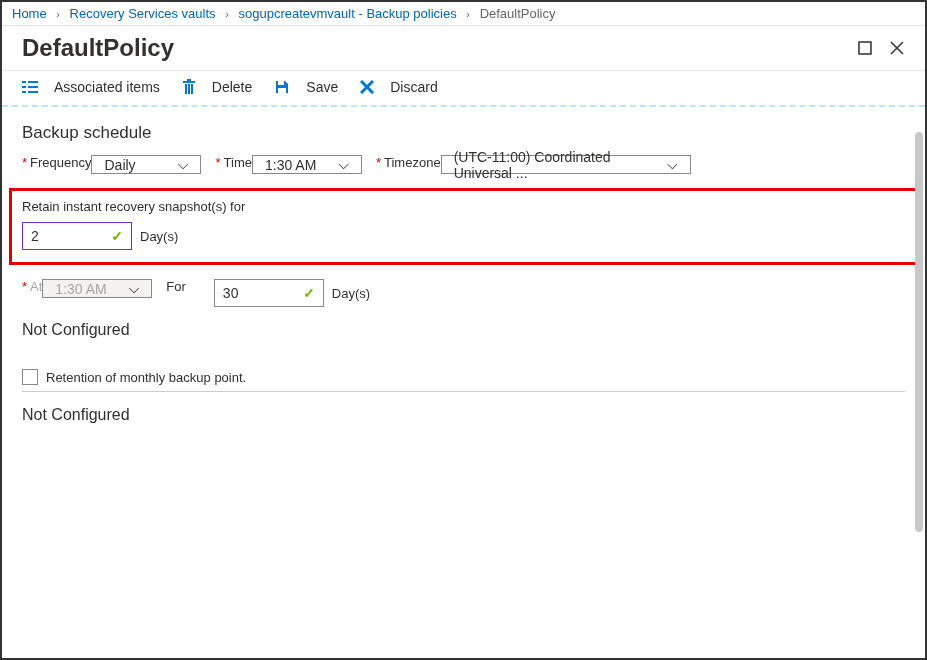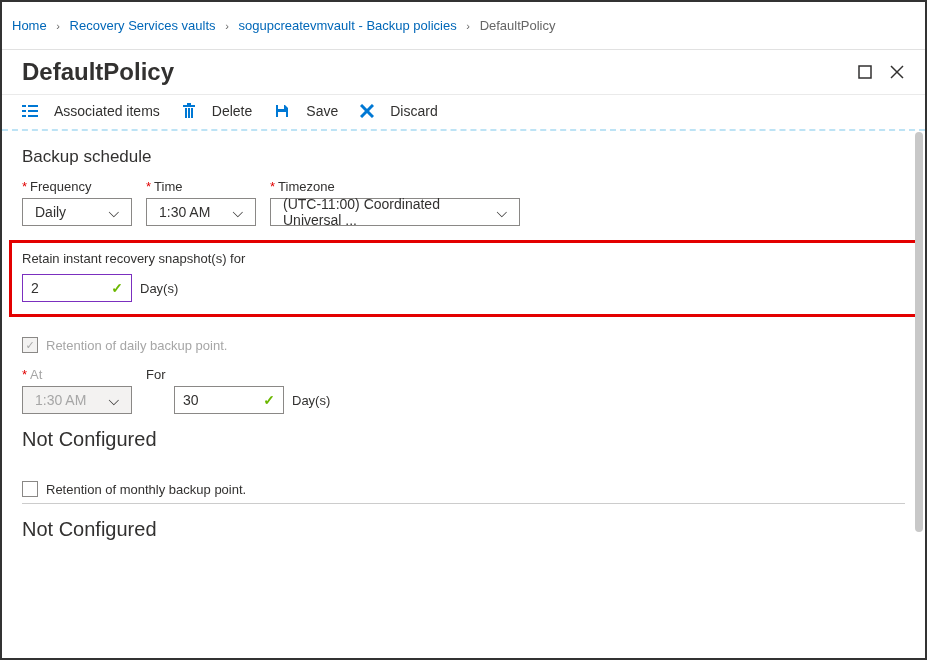--- a/index.html
+++ b/index.html
@@ -17,21 +17,21 @@
   .scrollbar {
     position: absolute;
     right: 2px;
     top: 130px;
     width: 8px;
     height: 400px;
     background: #c8c8c8;
     border-radius: 4px;
   }
   .breadcrumb {
-    padding: 16px 10px;
+    padding: 4px 10px;
     font-size: 13px;
     border-bottom: 1px solid #e1e1e1;
   }
   .breadcrumb a { color: #0067b8; text-decoration: none; cursor: pointer; }
   .breadcrumb .sep { color: #666; margin: 0 6px; font-size: 11px; }
   .breadcrumb .current { color: #666; }
   .header {
     display: flex;
     align-items: center;
     padding: 8px 20px;
@@ -50,26 +50,26 @@
     border-bottom: 2px dashed #bde3f5;
   }
   .toolbar-item {
     display: flex; align-items: center; gap: 16px;
     cursor: pointer; color: #323130; font-size: 14px;
   }
   .toolbar-item .ticon { color: #0078d4; display: flex; align-items: center; }
   .content { padding: 16px 20px 8px 20px; }
   .section-label { font-size: 17px; color: #323130; margin-bottom: 12px; }
   .row { display: flex; gap: 14px; margin-bottom: 14px; }
-  .field { display: flex; flex-direction: column; }
+  .field { display: flex; flex-direction: row; }
   .field-label { font-size: 13px; color: #323130; margin-bottom: 4px; }
   .req { color: #e00000; margin-right: 3px; }
   .select {
     border: 1px solid #8a8886;
-    height: 28px;
+    height: 19px;
     padding: 0 12px;
     display: flex; align-items: center; justify-content: space-between;
     background: #fff;
     font-size: 14px;
     cursor: pointer;
     gap: 10px;
   }
   .select.w-sm { width: 110px; }
   .select.w-md { width: 110px; }
   .select.w-lg { width: 250px; }
@@ -111,21 +111,21 @@
   }
   .checkbox-row.nounder { border-bottom: none; padding-bottom: 0; }
   .chk {
     width: 16px; height: 16px; border: 1px solid #8a8886;
     display: flex; align-items: center; justify-content: center;
     font-size: 11px; cursor: pointer;
   }
   .chk.checked { background: #f3f2f1; color: #a6a6a6; }
   .chk.checked::after { content: "✓"; }
   .muted { color: #a6a6a6; }
-  .not-conf { margin-top: 14px; font-size: 20px; }
+  .not-conf { margin-top: 14px; font-size: 16px; }
   svg { display: block; }
 </style>
 </head>
 <body>
 
 <div class="breadcrumb">
   <a>Home</a>
   <span class="sep">›</span>
   <a>Recovery Services vaults</a>
   <span class="sep">›</span>
@@ -227,24 +227,20 @@
     <div>Retain instant recovery snapshot(s) for</div>
     <div class="inline-row">
       <div class="input-val valid">
         <span>2</span>
         <span class="checkmark">✓</span>
       </div>
       <span>Day(s)</span>
     </div>
   </div>
 
-  <div class="checkbox-row nounder" style="margin-top:0; border-bottom:none;">
-    <div class="chk checked"></div>
-    <span class="muted">Retention of daily backup point.</span>
-  </div>
 
   <div class="row" style="margin-top:14px;">
     <div class="field">
       <div class="field-label muted"><span class="req">*</span><span>At</span></div>
       <div class="select w-md disabled">
         <span>1:30 AM</span>
         <span class="chev">⌵</span>
       </div>
     </div>
     <div class="field">

